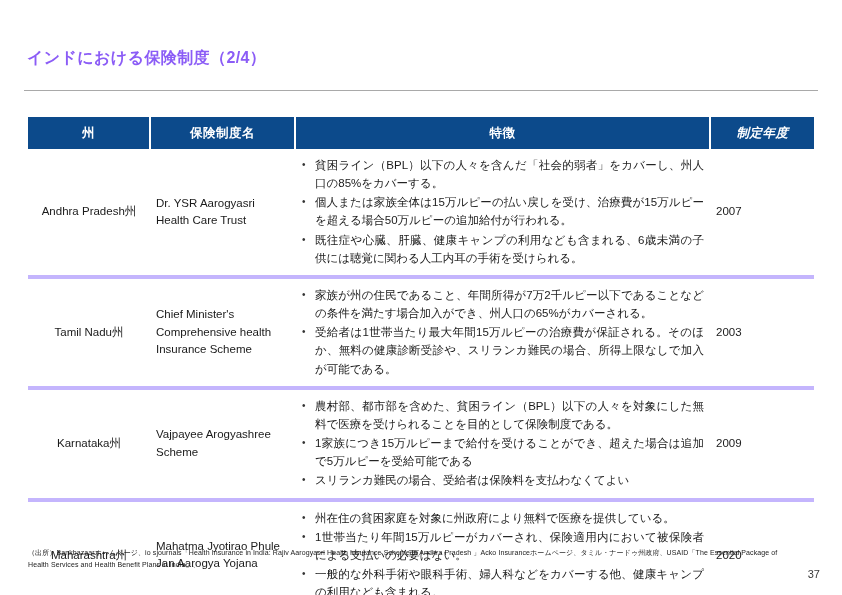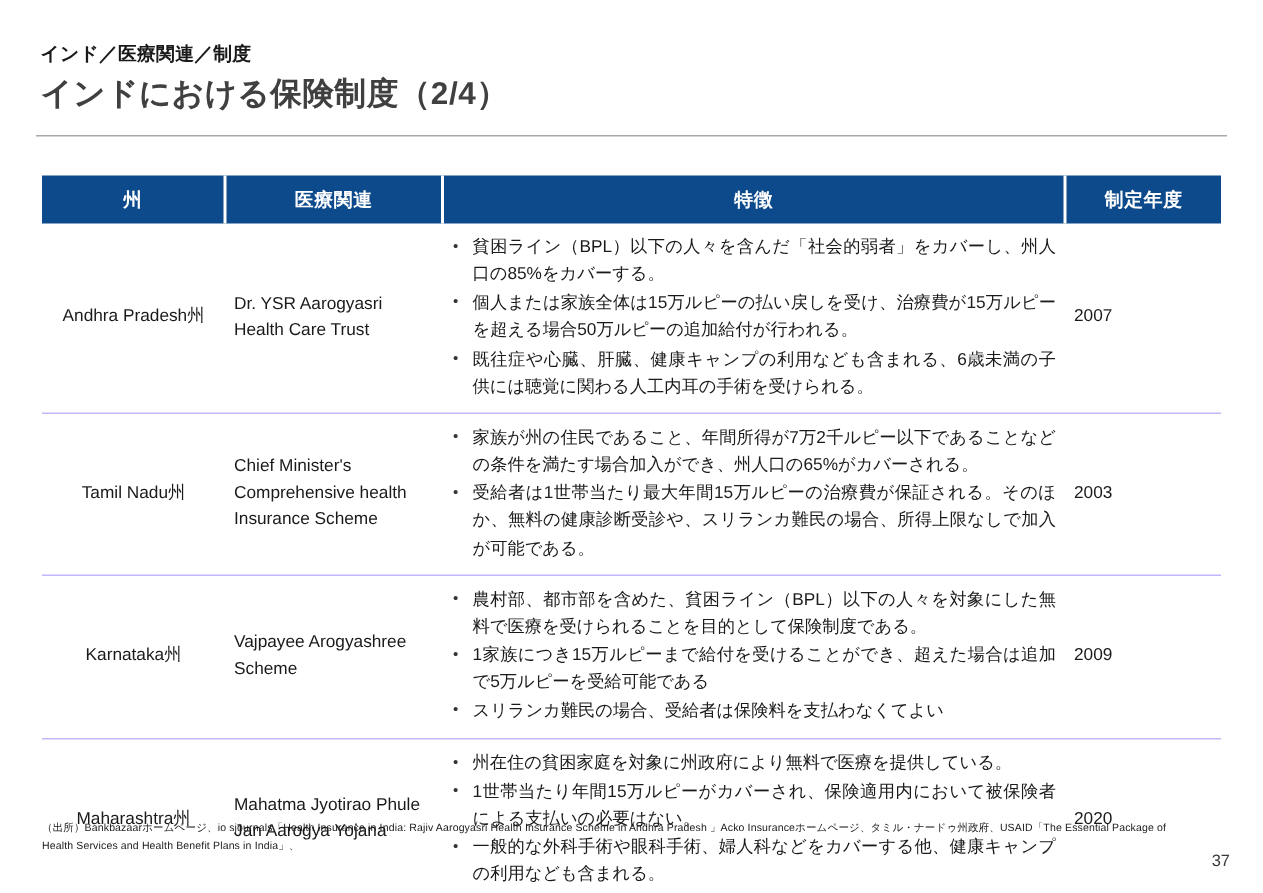--- a/index.html
+++ b/index.html
@@ -31,24 +31,24 @@
     font-size: 12.5px;
     font-weight: bold;
     letter-spacing: 0.2px;
     color: #1a1a1a;
     white-space: nowrap;
   }
   .slide-title {
     position: absolute;
     left: 27px;
     top: 48px;
-    font-size: 21px;
+    font-size: 16px;
     font-weight: bold;
     letter-spacing: 0.4px;
-    color: #404040;
+    color: #8b5cf6;
     white-space: nowrap;
   }
   .title-rule {
     position: absolute;
     left: 24px;
     top: 90px;
     width: 794px;
     height: 1px;
     background: #a9a9a9;
   }
@@ -72,23 +72,24 @@
     font-weight: bold;
     letter-spacing: 0.5px;
     height: 32px;
     vertical-align: middle;
     text-align: center;
     border-right: 2px solid #ffffff;
     padding: 0;
   }
   table.data thead th:last-child {
     border-right: none;
+    font-style: italic;
   }
   table.data tbody td {
-    border-bottom: 1px solid #c4b5fd;
+    border-bottom: 4px solid #c4b5fd;
     padding: 7px 6px;
     vertical-align: middle;
     font-size: 11.5px;
     line-height: 1.5;
   }
   .col-state  { width: 122px; }
   .col-scheme { width: 145px; }
   .col-feat   { width: 415px; }
   .col-year   { width: 104px; }
 
@@ -158,38 +159,37 @@
     top: 568px;
     font-size: 11px;
     color: #3a3a3a;
   }
 </style>
 </head>
 <body>
 
 <div class="slide">
 
-  <div class="eyebrow">インド／医療関連／制度</div>
 
   <div class="slide-title">インドにおける保険制度（2/4）</div>
 
   <div class="title-rule"></div>
 
   <div class="table-wrap">
     <table class="data">
       <colgroup>
         <col class="col-state">
         <col class="col-scheme">
         <col class="col-feat">
         <col class="col-year">
       </colgroup>
       <thead>
         <tr>
           <th>州</th>
-          <th>医療関連</th>
+          <th>保険制度名</th>
           <th>特徴</th>
           <th>制定年度</th>
         </tr>
       </thead>
       <tbody>
 
         <tr>
           <td class="state">Andhra Pradesh州</td>
           <td class="scheme">Dr. YSR Aarogyasri Health Care Trust</td>
           <td class="features">

